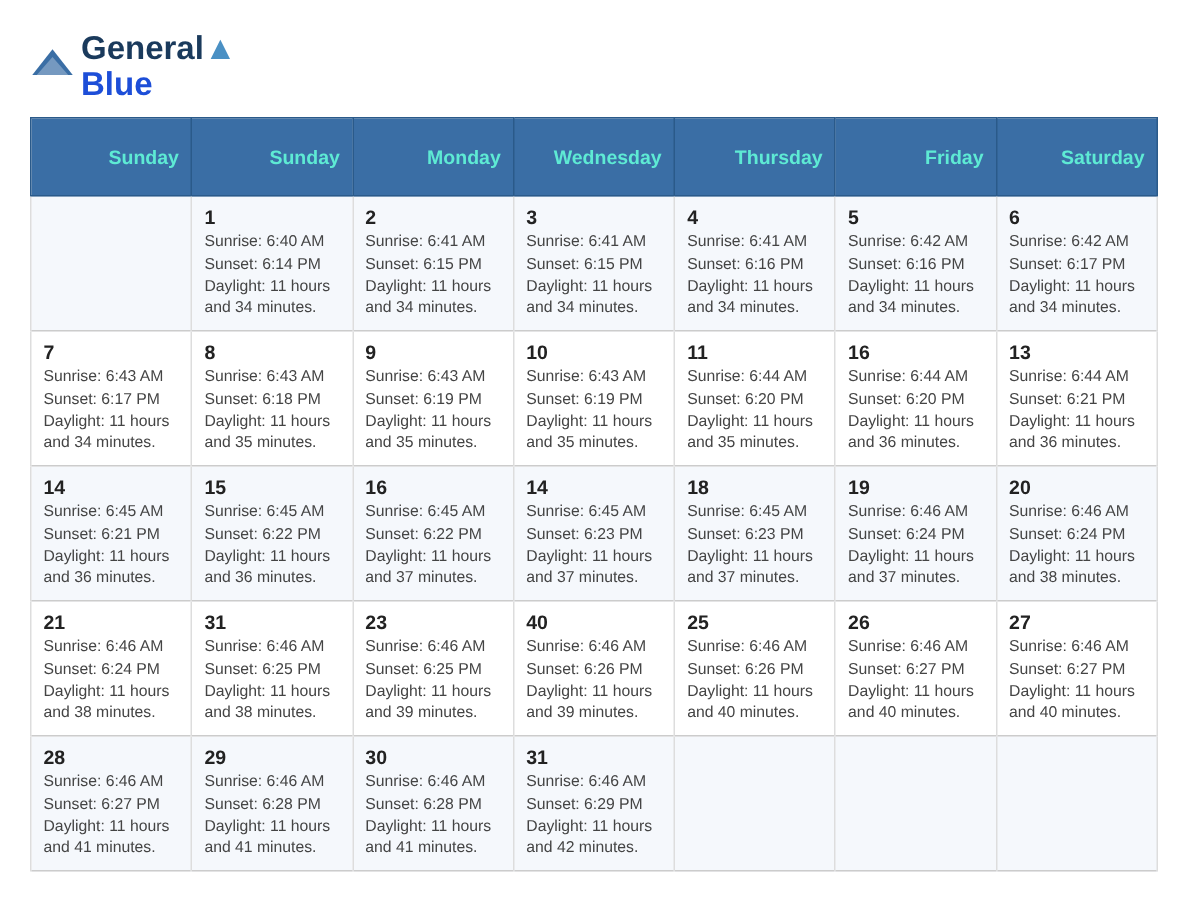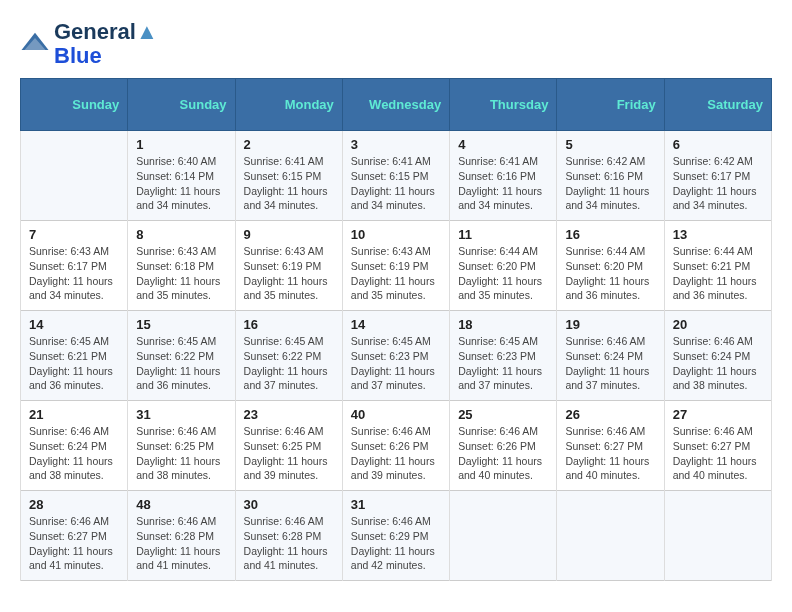--- a/index.html
+++ b/index.html
@@ -328,21 +328,21 @@
       </tr>
       <tr>
         <td>
           <span class="day-num">28</span>
           <div class="day-info" style="white-space: pre-line;">Sunrise: 6:46 AM
 Sunset: 6:27 PM
 Daylight: 11 hours
 and 41 minutes.</div>
         </td>
         <td>
-          <span class="day-num">48</span>
+          <span class="day-num">29</span>
           <div class="day-info" style="white-space: pre-line;">Sunrise: 6:46 AM
 Sunset: 6:28 PM
 Daylight: 11 hours
 and 41 minutes.</div>
         </td>
         <td>
           <span class="day-num">30</span>
           <div class="day-info" style="white-space: pre-line;">Sunrise: 6:46 AM
 Sunset: 6:28 PM
 Daylight: 11 hours

